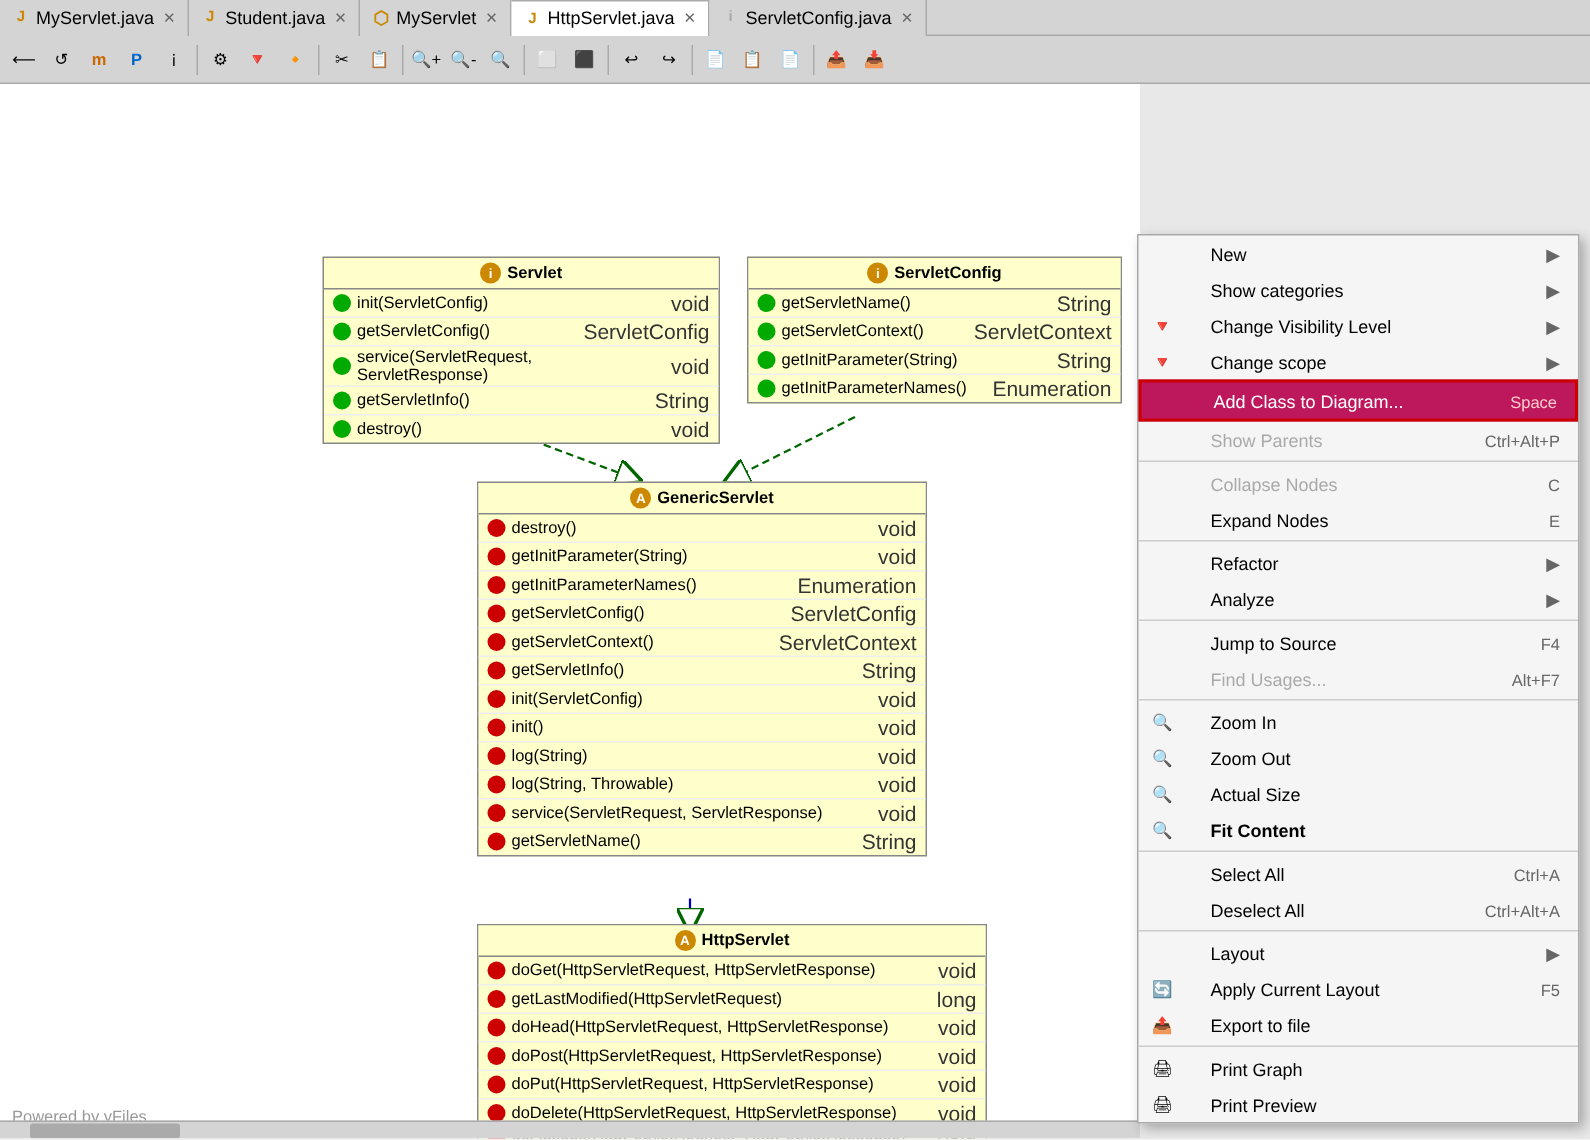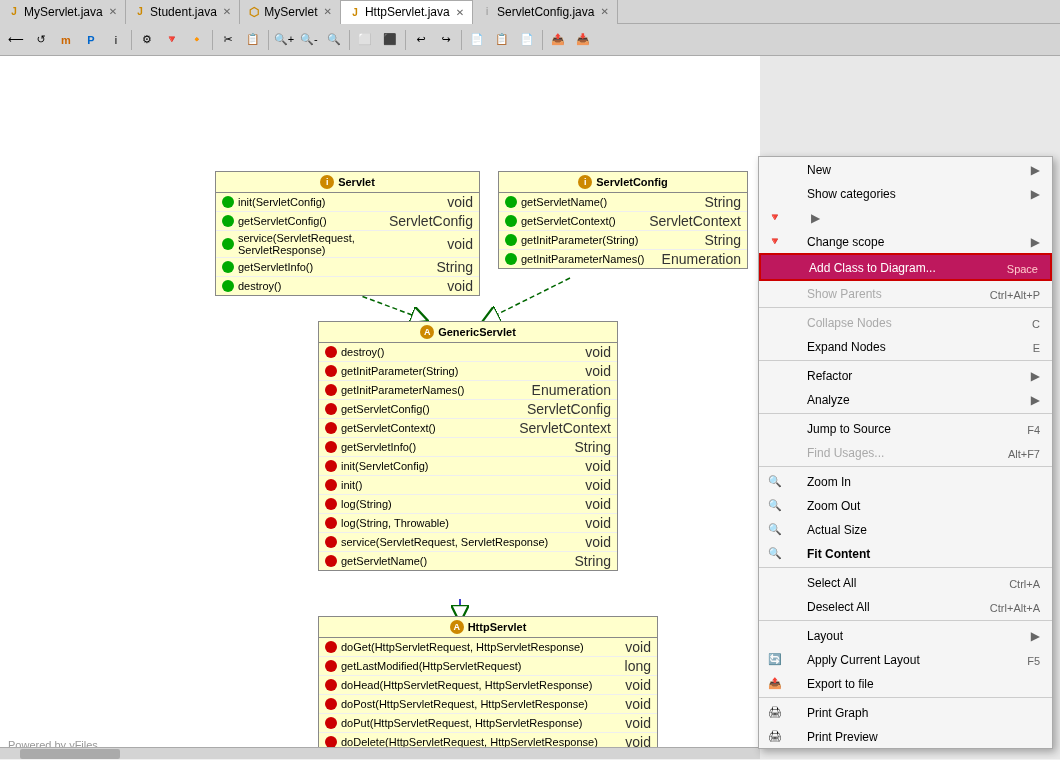--- a/index.html
+++ b/index.html
@@ -542,20 +542,21 @@
     </div>
 
     <div class="menu-item">
       <span class="menu-icon"></span>
       <span class="menu-label">Show categories</span>
       <span class="menu-arrow">▶</span>
     </div>
 
     <div class="menu-item">
       <span class="menu-icon">🔻</span>
+      <span class="menu-label">Change Visibility Level</span>
       <span class="menu-arrow">▶</span>
     </div>
 
     <div class="menu-item">
       <span class="menu-icon">🔻</span>
       <span class="menu-label">Change scope</span>
       <span class="menu-arrow">▶</span>
     </div>
 
     <div class="menu-item highlighted">

